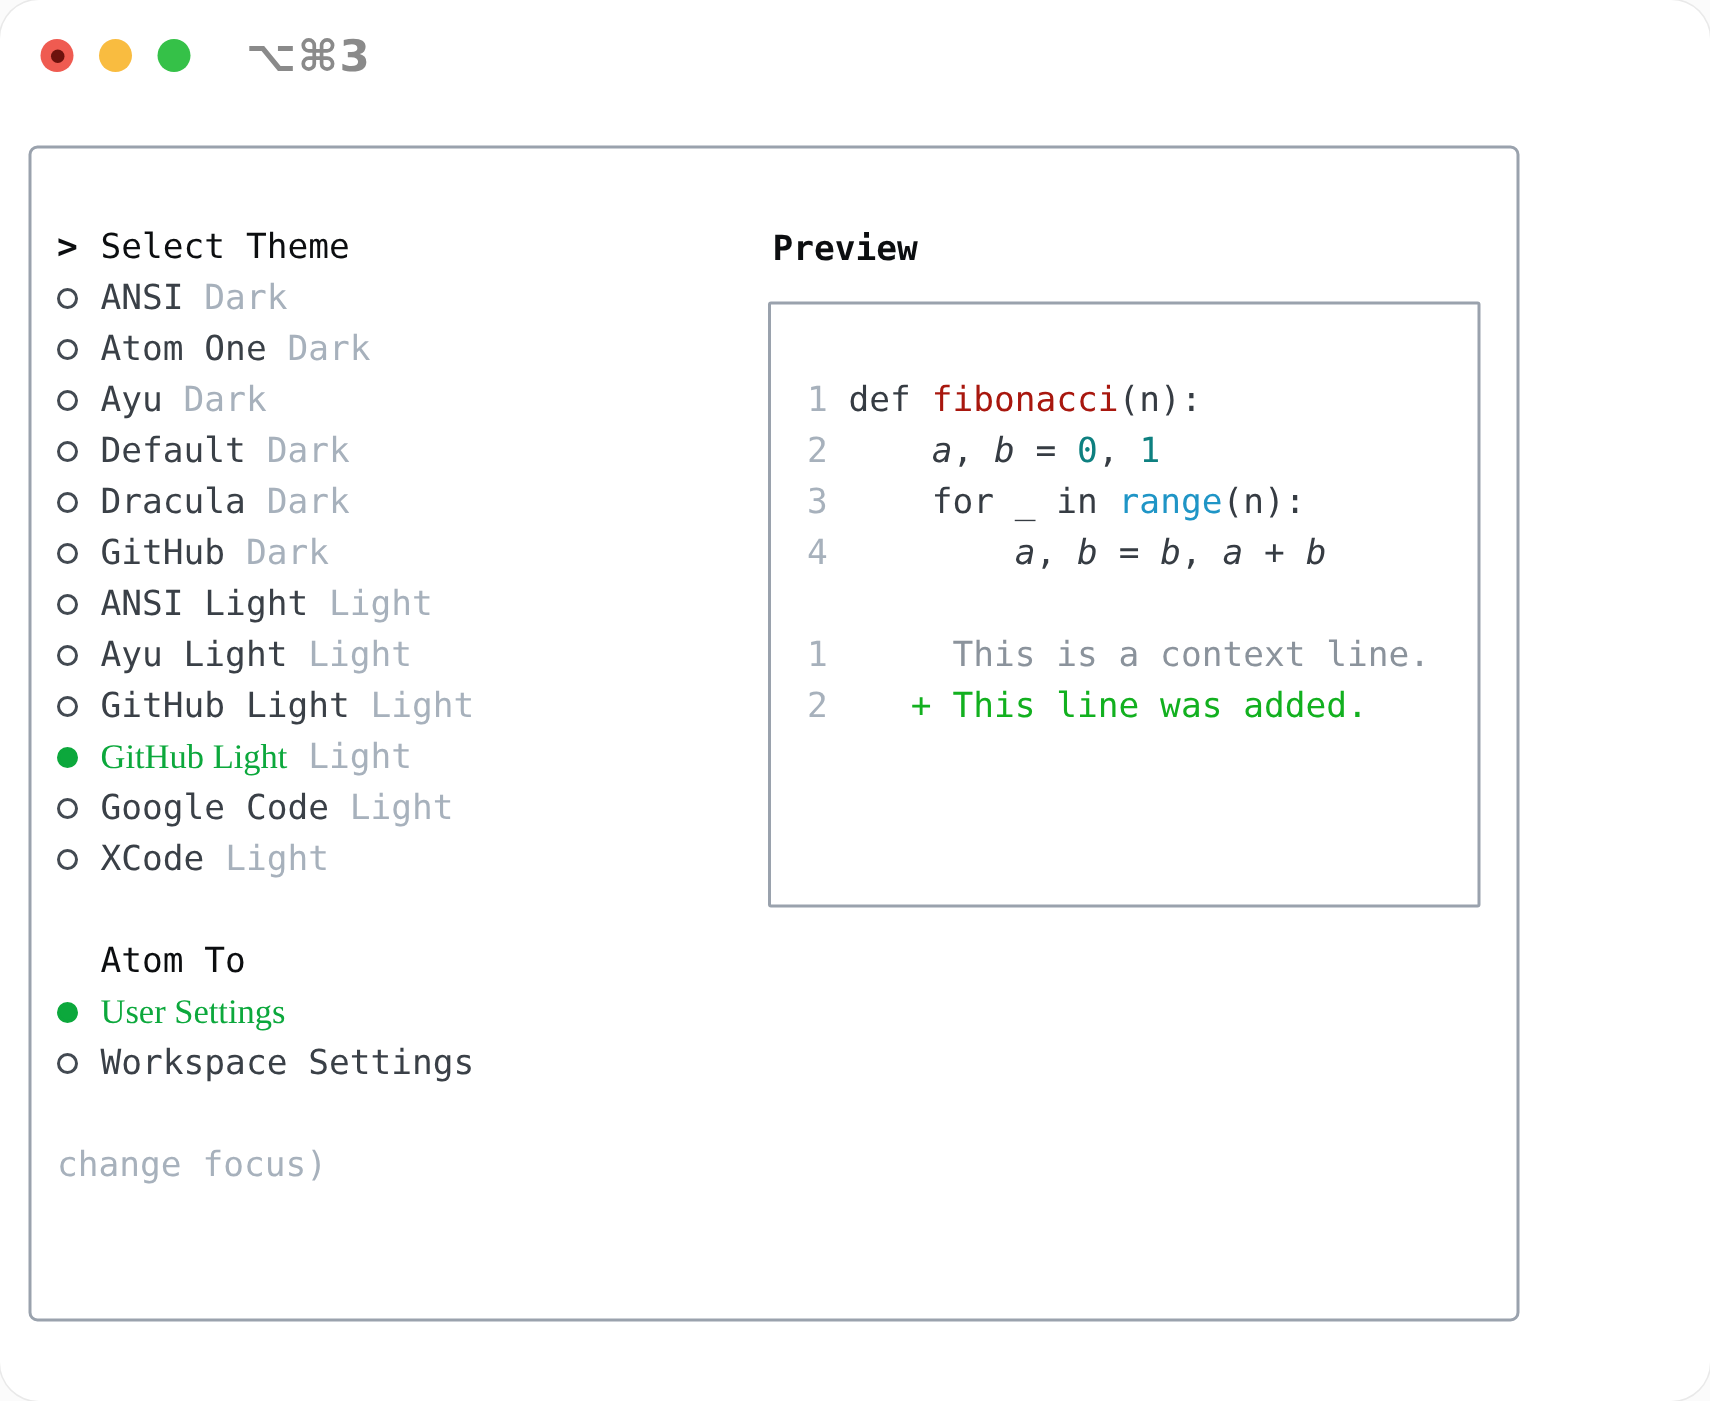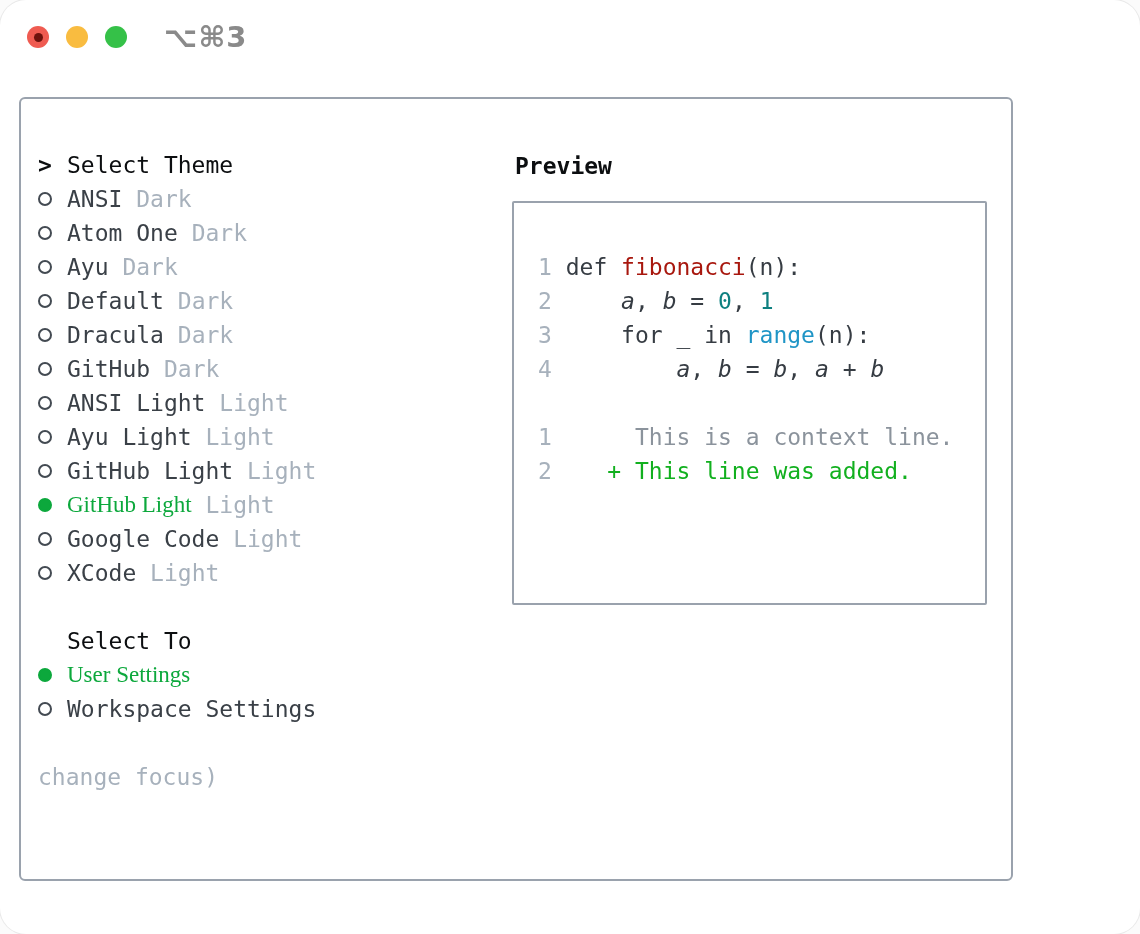--- a/index.html
+++ b/index.html
@@ -92,21 +92,21 @@
           <div class="row"><span class="mk"><span class="radio"></span></span><span class="nm">GitHub Light</span><span class="variant">Light</span></div>
           <div class="row"><span class="mk"><span class="radio sel"></span></span><span class="nm sel">GitHub Light</span><span class="variant">Light</span></div>
           <div class="row"><span class="mk"><span class="radio"></span></span><span class="nm">Google Code</span><span class="variant">Light</span></div>
           <div class="row"><span class="mk"><span class="radio"></span></span><span class="nm">XCode</span><span class="variant">Light</span></div>
         </div>
 
       <div class="spacer"></div>
 
       <div class="row">
         <span class="mk"></span>
-        <span class="hdr2">Select To</span>
+        <span class="hdr2">Atom To</span>
       </div>
 
       <div id="apply-list">
           <div class="row"><span class="mk"><span class="radio sel"></span></span><span class="nm sel">User Settings</span></div>
           <div class="row"><span class="mk"><span class="radio"></span></span><span class="nm">Workspace Settings</span></div>
         </div>
 
       <div class="spacer"></div>
 
       <div class="row help">change focus)</div>

